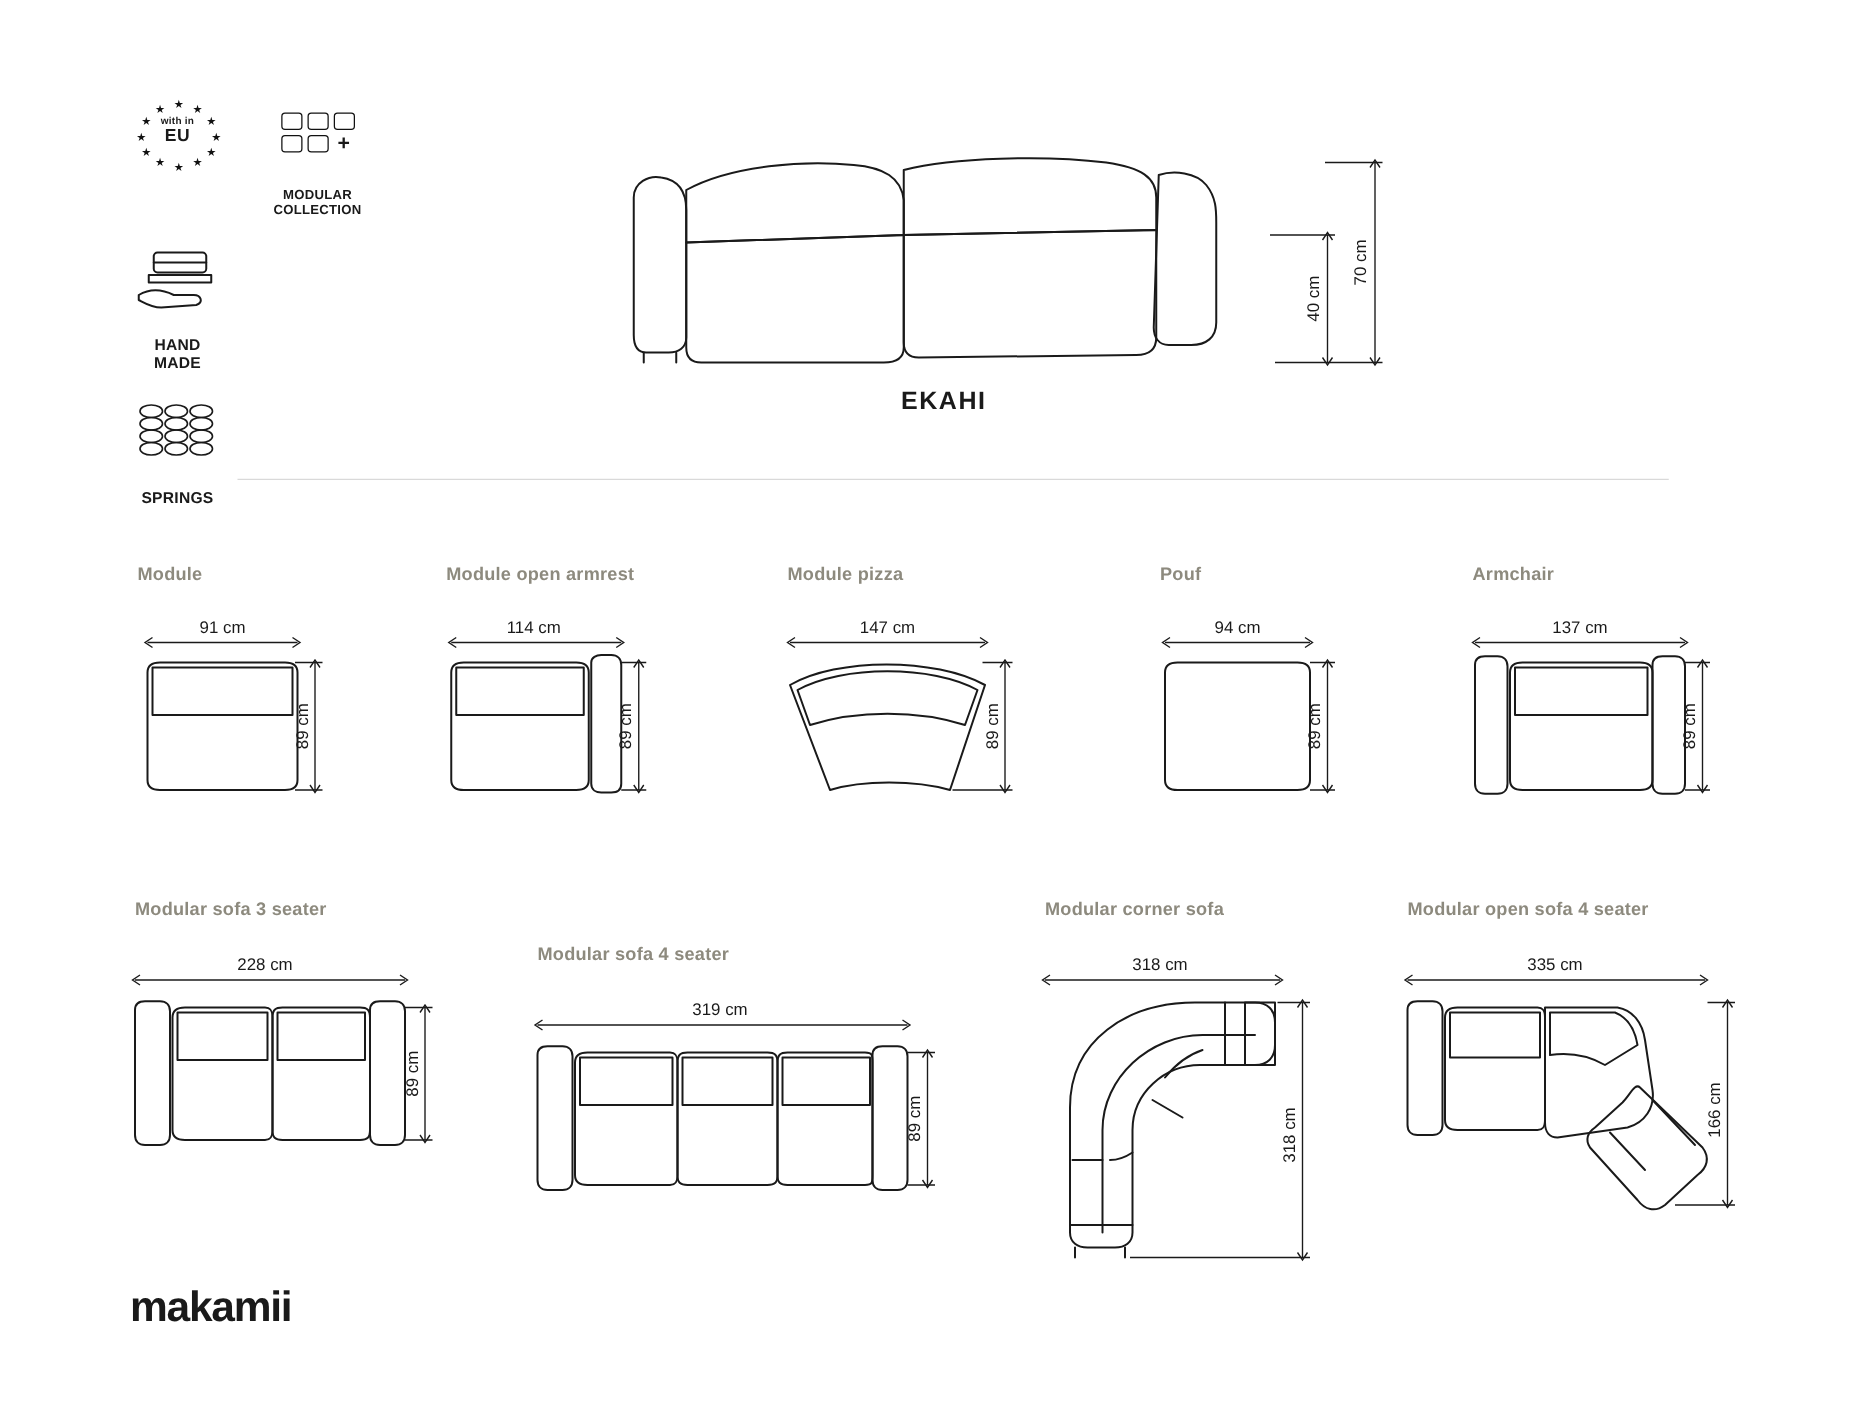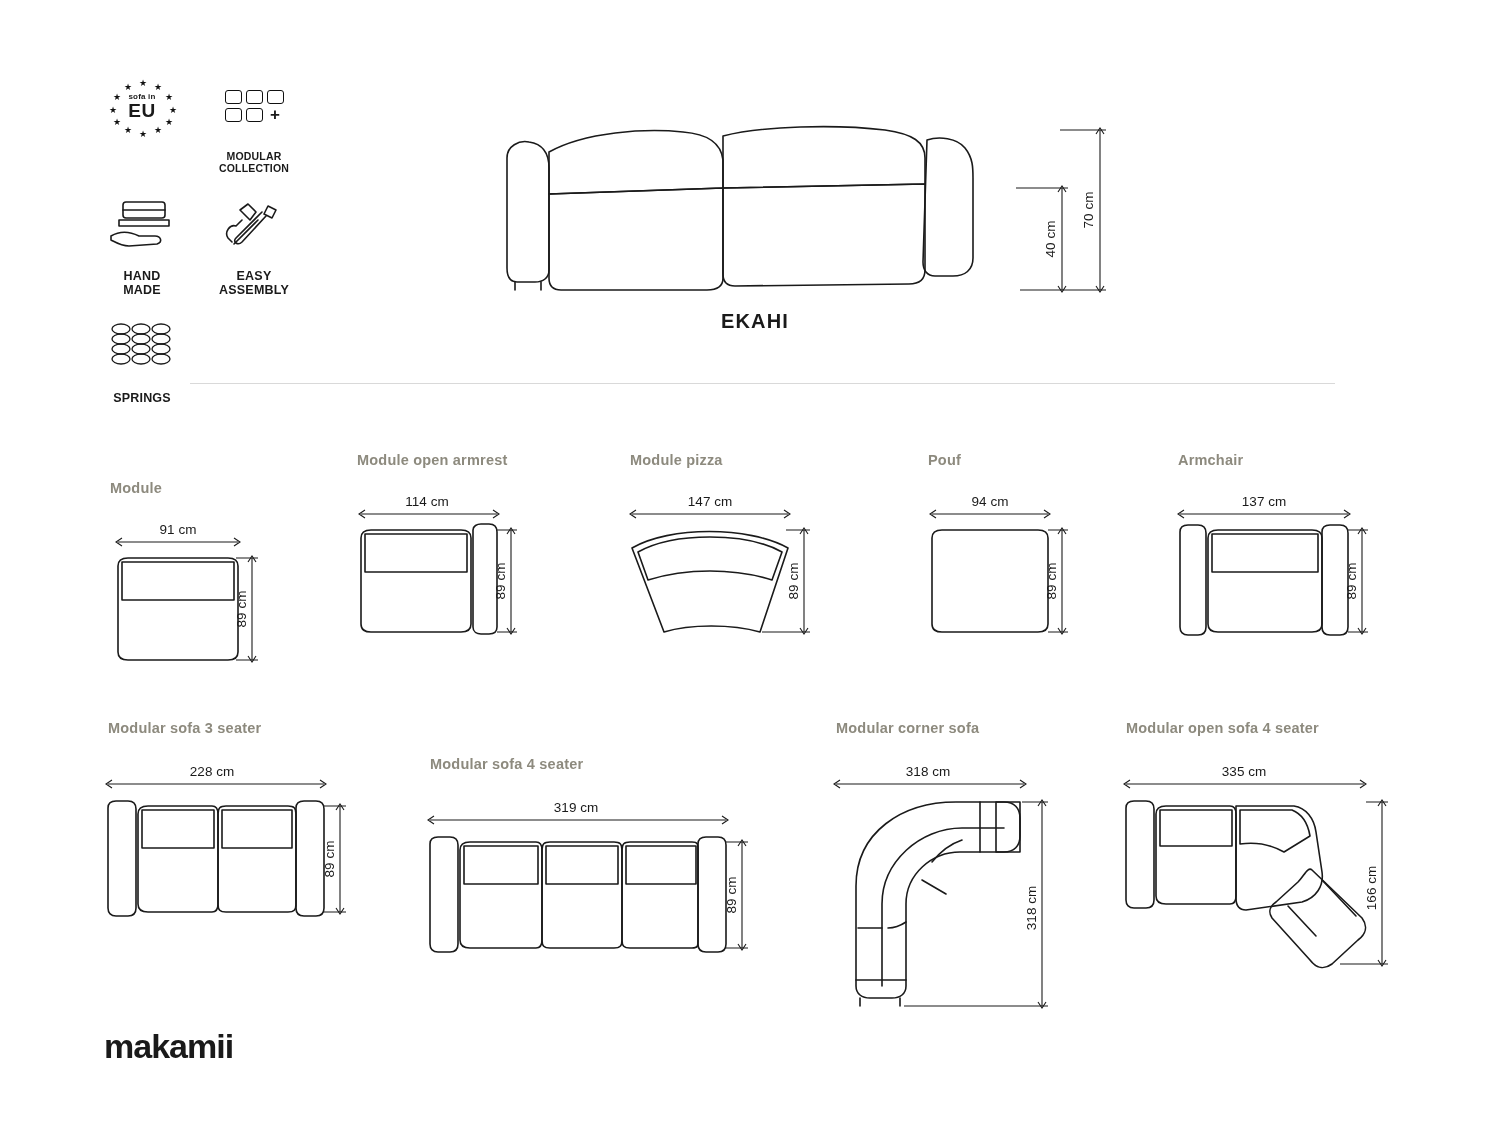--- a/index.html
+++ b/index.html
@@ -22,21 +22,21 @@
   .badge .cap {
     font-size:12.5px; font-weight:bold; line-height:1.12; letter-spacing:.2px;
     text-align:center; margin-top:14px;
   }
   .badge .cap.small { font-size:10.5px; }
 
   
   .eu { position:relative; width:82px; height:62px; }
   .eu .star { position:absolute; color:#111; font-size:9px; line-height:9px; }
   .eu .madein { position:absolute; left:50%; top:17px; transform:translateX(-50%); font-size:8px; font-weight:bold; letter-spacing:.2px;}
-  .eu .eutxt { position:absolute; left:50%; top:25px; transform:translateX(-50%); font-size:19px; font-weight:bold; letter-spacing:.5px;}
+  .eu .eutxt { position:absolute; left:50%; top:25px; transform:translateX(-50%); font-size:14px; font-weight:bold; letter-spacing:.5px;}
 
   
   .mod-sq { display:grid; grid-template-columns:repeat(3, 17px); grid-gap:4px; }
   .mod-sq i { display:block; width:17px; height:14px; border:1.6px solid #111; border-radius:3px; }
   .mod-sq i.plus { border:none; font-style:normal; font-size:17px; line-height:14px; font-weight:bold; text-align:center; }
 
   
   .hero { position:absolute; left:495px; top:110px; }
   .hero-title {
     position:absolute; left:495px; top:310px; width:520px; text-align:center;
@@ -74,21 +74,21 @@
             <span class="star" style="left:53px;top:8px;">★</span>
             <span class="star" style="left:12px;top:18px;">★</span>
             <span class="star" style="left:64px;top:18px;">★</span>
             <span class="star" style="left:8px;top:31px;">★</span>
             <span class="star" style="left:68px;top:31px;">★</span>
             <span class="star" style="left:12px;top:43px;">★</span>
             <span class="star" style="left:64px;top:43px;">★</span>
             <span class="star" style="left:23px;top:51px;">★</span>
             <span class="star" style="left:53px;top:51px;">★</span>
             <span class="star" style="left:38px;top:55px;">★</span>
-            <span class="madein">sofa in</span>
+            <span class="madein">with in</span>
             <span class="eutxt">EU</span>
           </div>
         </div>
       </div>
 
       <div class="badge">
         <div class="art">
           <div class="mod-sq">
             <i></i>
               <i></i>
@@ -114,34 +114,20 @@
             <path class="ln" d="M14 24 H64 V30 H14 Z"></path>
             <path class="ln" d="M6 40 C16 34 26 36 34 40 L50 40 C56 40 58 46 52 48 L24 50 C16 50 10 46 6 44 Z"></path>
           </svg>
         </div>
         <div class="cap">
           <span>HAND</span><br>
           <span>MADE</span>
         </div>
       </div>
 
-      <div class="badge">
-        <div class="art">
-          <svg width="64" height="56" viewBox="0 0 64 56">
-            <path class="ln" d="M12 48 L36 24 M10 46 L6 42 C2 36 8 28 14 30 L20 24"></path>
-            <path class="ln" d="M18 14 L26 8 L34 16 L28 24 Z"></path>
-            <path class="ln" d="M46 10 L54 14 L50 22 L42 18 Z"></path>
-            <path class="ln" d="M44 20 L20 46 C16 50 10 46 14 42 L40 16"></path>
-          </svg>
-        </div>
-        <div class="cap">
-          <span>EASY</span><br>
-          <span>ASSEMBLY</span>
-        </div>
-      </div>
     </div>
 
     <div class="badge-row">
       <div class="badge">
         <div class="art">
           <svg width="70" height="54" viewBox="0 0 70 54">
             <g class="ln-thin">
               <ellipse cx="14" cy="10" rx="9" ry="5"></ellipse>
                 <ellipse cx="14" cy="20" rx="9" ry="5"></ellipse>
               <ellipse cx="14" cy="30" rx="9" ry="5"></ellipse>
@@ -191,21 +177,21 @@
 
     <path class="dim" d="M62 68 L62 170"></path>
     <path class="dim" d="M58 72 L62 66 L66 72"></path>
     <path class="dim" d="M58 166 L62 172 L66 166"></path>
     <path class="dim" d="M16 68 L68 68"></path>
     <text class="dimlabel" x="55" y="119" transform="rotate(-90 55 119)" text-anchor="middle">40 cm</text>
   </svg>
 
   <div class="divider"></div>
 
-  <div class="item" style="left:110px; top:452px; width:250px;margin-top:28px;">
+  <div class="item" style="left:110px; top:452px; width:250px;">
     <div class="name">Module</div>
     <svg width="250" height="220" viewBox="0 0 250 220">
       <path class="dim" d="M8 42 L128 42"></path>
       <path class="dim" d="M12 38 L6 42 L12 46 M124 38 L130 42 L124 46"></path>
       <text class="dimlabel" x="68" y="34" text-anchor="middle">91 cm</text>
 
       <path class="ln" d="M8 66 C8 60 12 58 18 58 L118 58 C124 58 128 60 128 66 L128 152 C128 158 124 160 118 160 L18 160 C12 160 8 158 8 152 Z"></path>
       <path class="ln" d="M12 62 L124 62 L124 100 L12 100 Z"></path>
 
       <path class="dim" d="M142 58 L142 160"></path>

